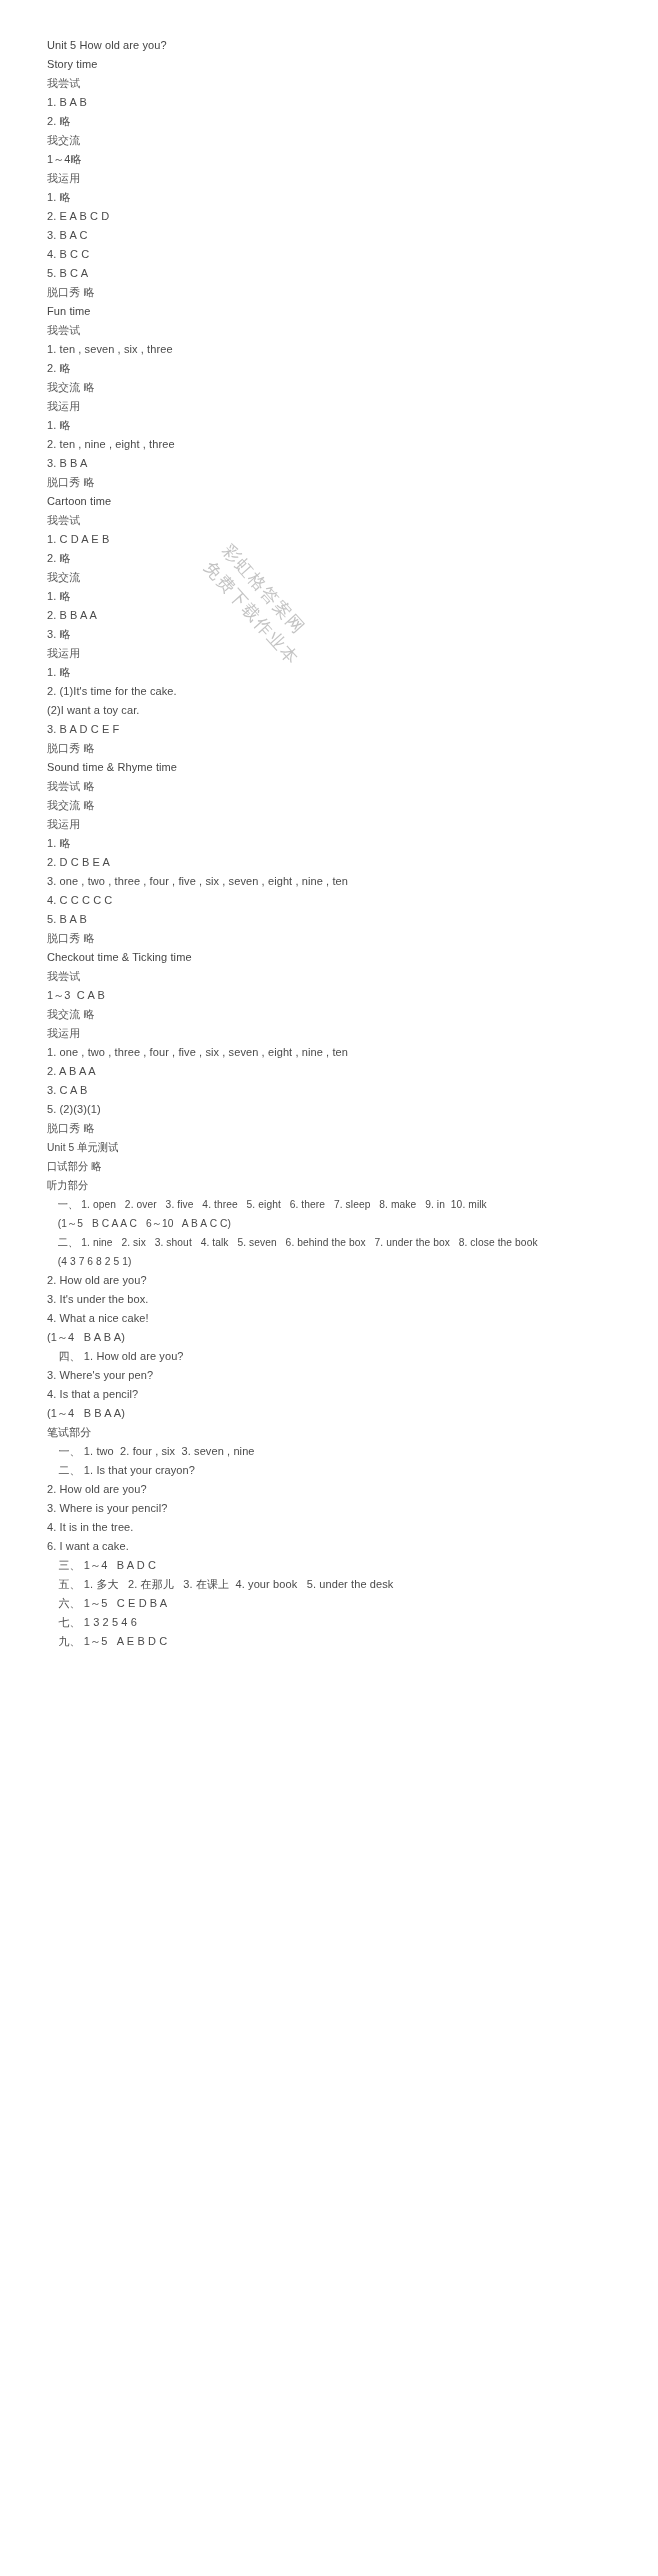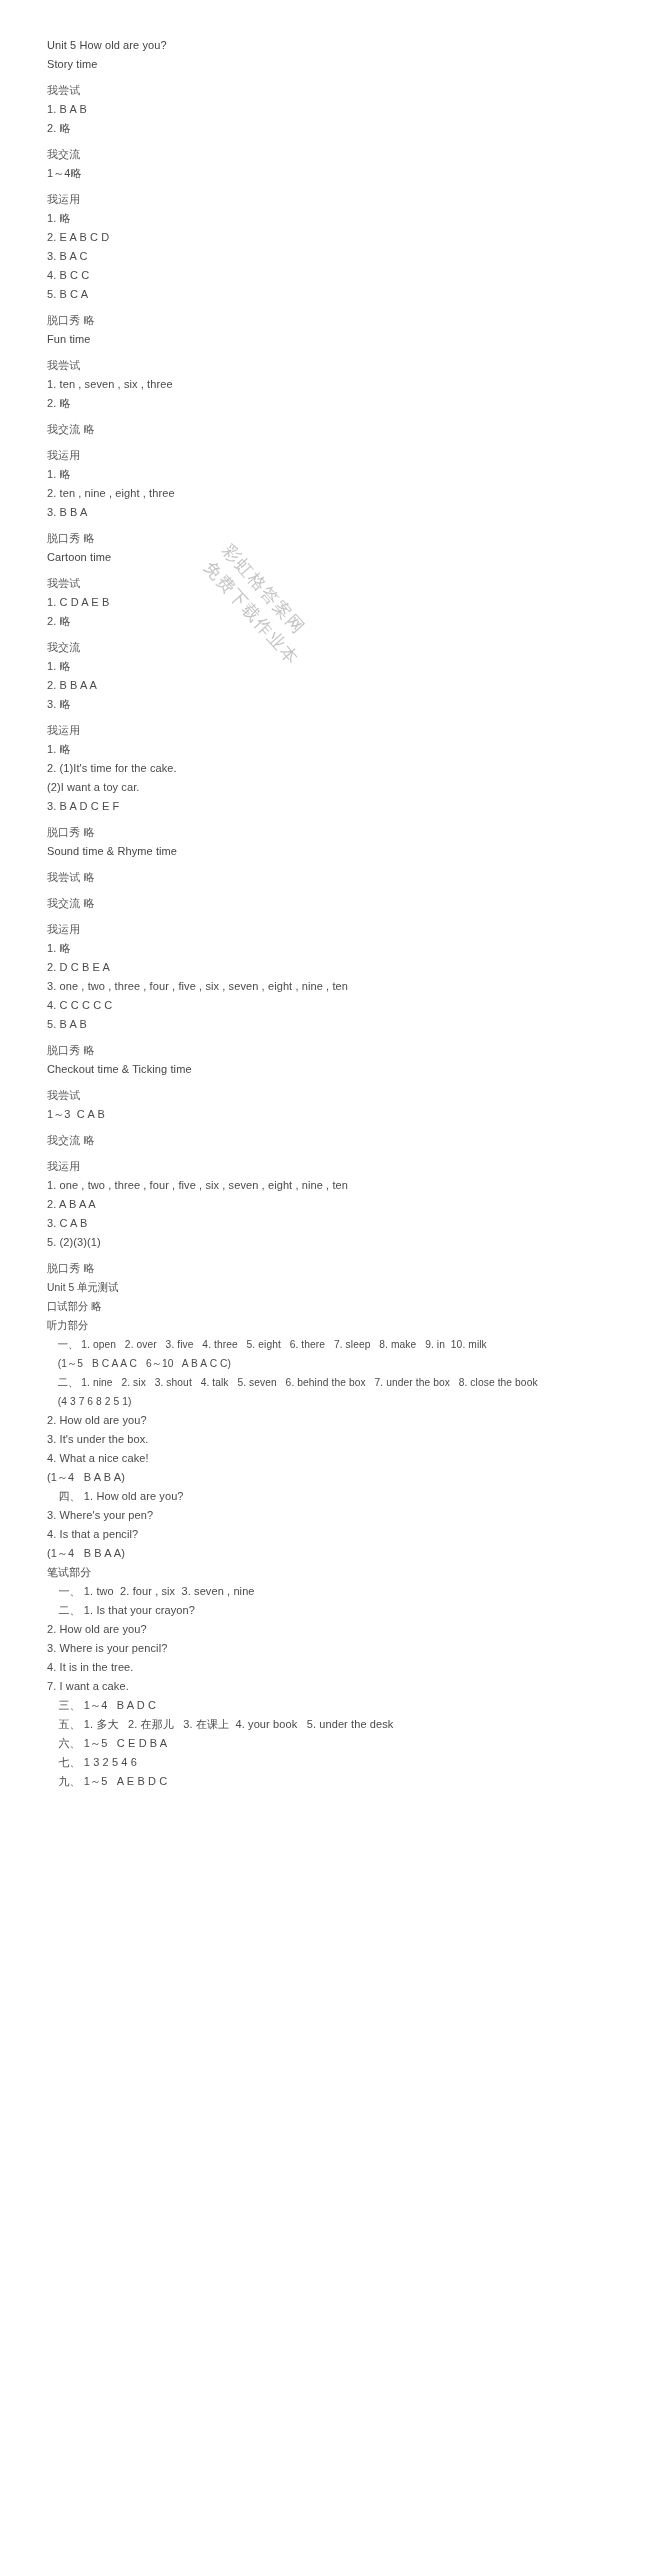--- a/index.html
+++ b/index.html
@@ -52,21 +52,20 @@
     white-space: pre-wrap;
     letter-spacing: 0.1px;
   }
   
   .line.hd {
     color: #444;
   }
   
   .line.cn {
     color: #585858;
-    margin-top: 7px;
   }
   
   .line.cond {
     font-family: "Liberation Sans Narrow", "Liberation Sans", sans-serif;
     font-stretch: condensed;
     transform: scaleX(0.93);
     transform-origin: left center;
     color: #4a4a4a;
   }
   .line.indent {
@@ -157,21 +156,21 @@
       <div class="line indent">四、 1. How old are you?</div>
       <div class="line">3. Where's your pen?</div>
       <div class="line">4. Is that a pencil?</div>
       <div class="line">(1～4   B B A A)</div>
       <div class="line">笔试部分</div>
       <div class="line indent">一、 1. two  2. four , six  3. seven , nine</div>
       <div class="line indent">二、 1. Is that your crayon?</div>
       <div class="line">2. How old are you?</div>
       <div class="line">3. Where is your pencil?</div>
       <div class="line">4. It is in the tree.</div>
-      <div class="line">7. I want a cake.</div>
+      <div class="line">6. I want a cake.</div>
       <div class="line indent">三、 1～4   B A D C</div>
       <div class="line indent">五、 1. 多大   2. 在那儿   3. 在课上  4. your book   5. under the desk</div>
       <div class="line indent">六、 1～5   C E D B A</div>
       <div class="line indent">七、 1 3 2 5 4 6</div>
       <div class="line indent">九、 1～5   A E B D C</div>
     </div>
 
   <div class="spacer-bottom"></div>
 </div>
 

